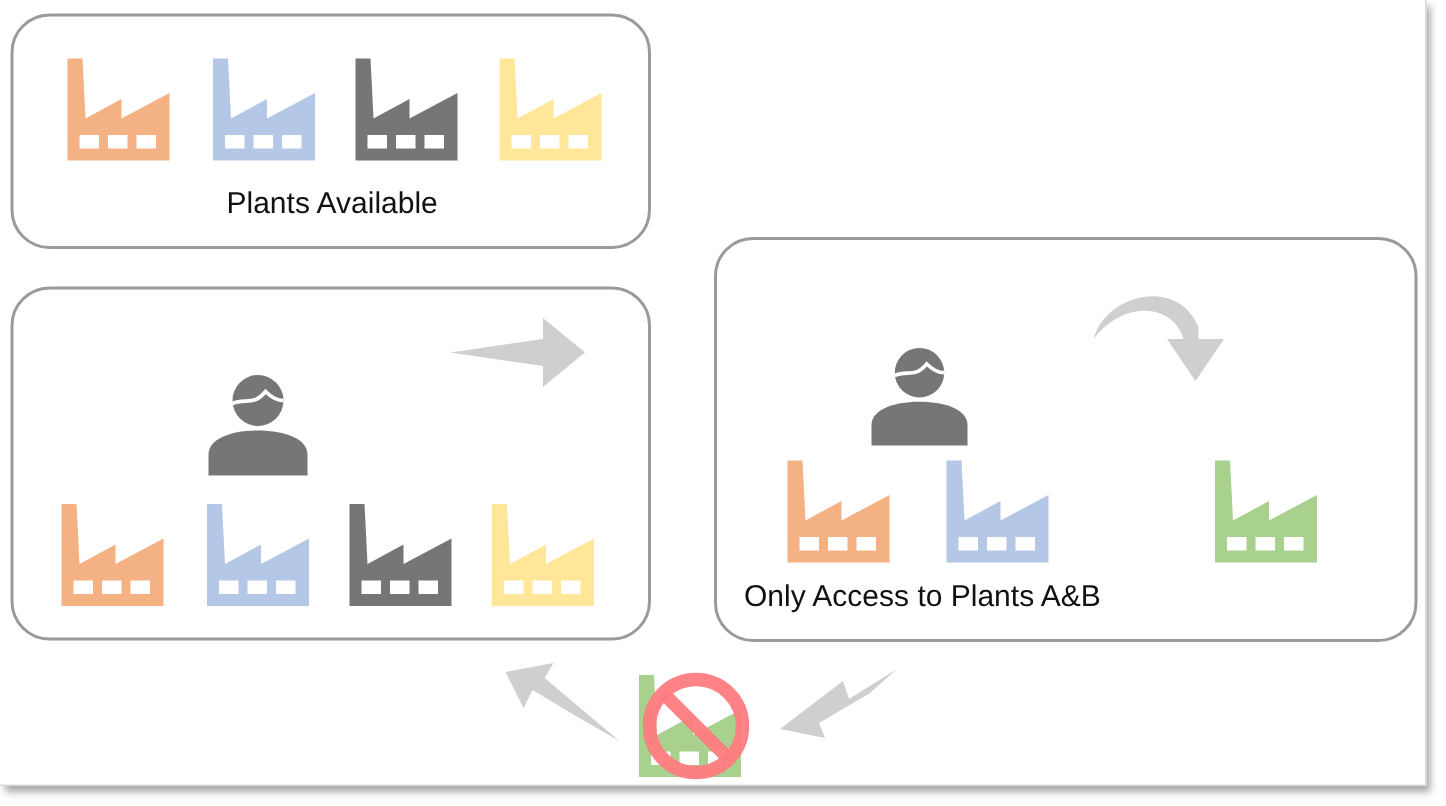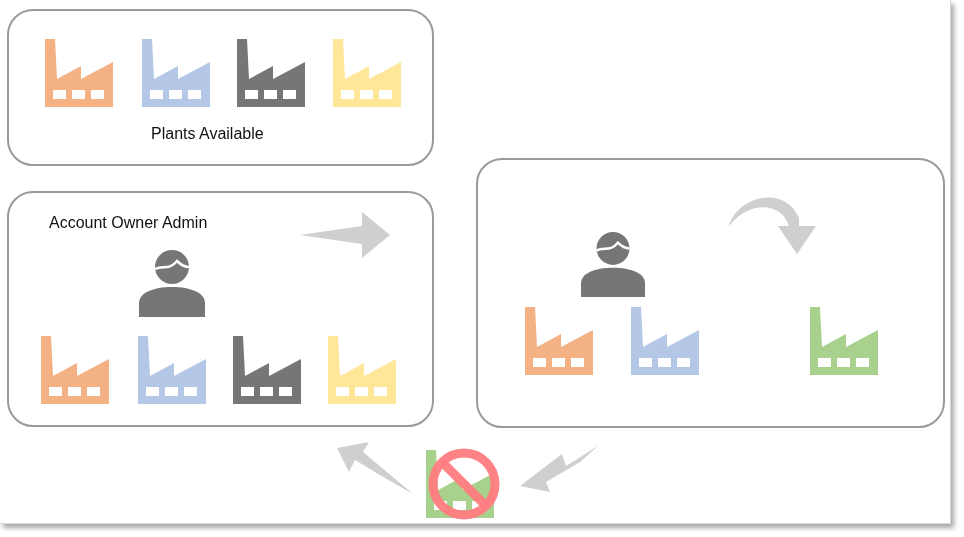--- a/index.html
+++ b/index.html
@@ -11,21 +11,21 @@
   .canvas {
     position: absolute; left: 0; top: 0; width: 950px; height: 523px;
     background: #ffffff;
     border-right: 1px solid #d8d8d8; border-bottom: 1px solid #d8d8d8;
     box-shadow: 3px 4px 5px rgba(0,0,0,0.35);
   }
   .panel {
     position: absolute; border: 2px solid #9a9a9a; border-radius: 26px;
     background: #ffffff; box-sizing: border-box;
   }
-  .label { position: absolute; font-size: 16px; color: #111; white-space: nowrap; }
+  .label { position: absolute; font-size: 20px; color: #111; white-space: nowrap; }
   svg.ic { position: absolute; overflow: visible; }
 </style>
 </head>
 <body>
 
 <div class="canvas">
 
   <div class="panel" style="left: 7px; top: 9px; width: 427px; height: 157px; border-color: rgb(154, 154, 154);"></div>
   <div class="label" style="left:151px;top:125px;">Plants Available</div>
   <svg class="ic factory" style="left:45px;top:39px;" width="68" height="68" viewBox="0 0 68 68">
@@ -47,21 +47,20 @@
       <rect x="46" y="51" width="13" height="9" fill="#ffffff"></rect>
     </svg>
   <svg class="ic factory" style="left:333px;top:39px;" width="68" height="68" viewBox="0 0 68 68">
       <path d="M0,68 L0,0 L10,0 L12,40 L36,27 L36,40 L68,23 L68,68 Z" fill="#FFE699"></path>
       <rect x="8" y="51" width="13" height="9" fill="#ffffff"></rect>
       <rect x="27" y="51" width="13" height="9" fill="#ffffff"></rect>
       <rect x="46" y="51" width="13" height="9" fill="#ffffff"></rect>
     </svg>
 
   <div class="panel" style="left: 7px; top: 191px; width: 427px; height: 236px; border-color: rgb(154, 154, 154);"></div>
-  <div class="label" style="left:49px;top:214px;">Account Owner Admin</div>
   <svg class="ic person" style="left:139px;top:247px;" width="66" height="70" viewBox="0 0 66 70">
       <circle cx="33" cy="20" r="17" fill="#767676"></circle>
       <path d="M16,22 C24,18 30,24 38,14 C42,18 46,20 50,20" stroke="#ffffff" stroke-width="2.5" fill="none"></path>
       <path d="M0,70 L0,56 C0,46 14,40 33,40 C52,40 66,46 66,56 L66,70 Z" fill="#767676"></path>
     </svg>
   <svg class="ic factory" style="left:41px;top:336px;" width="68" height="68" viewBox="0 0 68 68">
       <path d="M0,68 L0,0 L10,0 L12,40 L36,27 L36,40 L68,23 L68,68 Z" fill="#F4B183"></path>
       <rect x="8" y="51" width="13" height="9" fill="#ffffff"></rect>
       <rect x="27" y="51" width="13" height="9" fill="#ffffff"></rect>
       <rect x="46" y="51" width="13" height="9" fill="#ffffff"></rect>
@@ -109,20 +108,21 @@
       <rect x="8" y="51" width="13" height="9" fill="#ffffff"></rect>
       <rect x="27" y="51" width="13" height="9" fill="#ffffff"></rect>
       <rect x="46" y="51" width="13" height="9" fill="#ffffff"></rect>
     </svg>
   <svg class="ic factory" style="left:810px;top:307px;" width="68" height="68" viewBox="0 0 68 68">
       <path d="M0,68 L0,0 L10,0 L12,40 L36,27 L36,40 L68,23 L68,68 Z" fill="#A9D18E"></path>
       <rect x="8" y="51" width="13" height="9" fill="#ffffff"></rect>
       <rect x="27" y="51" width="13" height="9" fill="#ffffff"></rect>
       <rect x="46" y="51" width="13" height="9" fill="#ffffff"></rect>
     </svg>
+  <div class="label" style="left:496px;top:387px;">Only Access to Plants A&amp;B</div>
 
   <svg class="ic" style="left:335px;top:440px;" width="80" height="56" viewBox="0 0 80 56">
     <polygon class="arrow-fill" points="2,8 34,2 28,12 78,54 50,38 20,20 14,32" fill="#CFCFCF"></polygon>
   </svg>
   <svg class="ic" style="left:520px;top:444px;" width="80" height="52" viewBox="0 0 80 52">
     <polygon class="arrow-fill" points="78,2 46,22 42,10 0,42 30,48 26,38 60,18" fill="#CFCFCF"></polygon>
   </svg>
   <svg class="ic factory" style="left:426px;top:450px;" width="68" height="68" viewBox="0 0 68 68">
       <path d="M0,68 L0,0 L10,0 L12,40 L36,27 L36,40 L68,23 L68,68 Z" fill="#A9D18E"></path>
       <rect x="8" y="51" width="13" height="9" fill="#ffffff"></rect>

